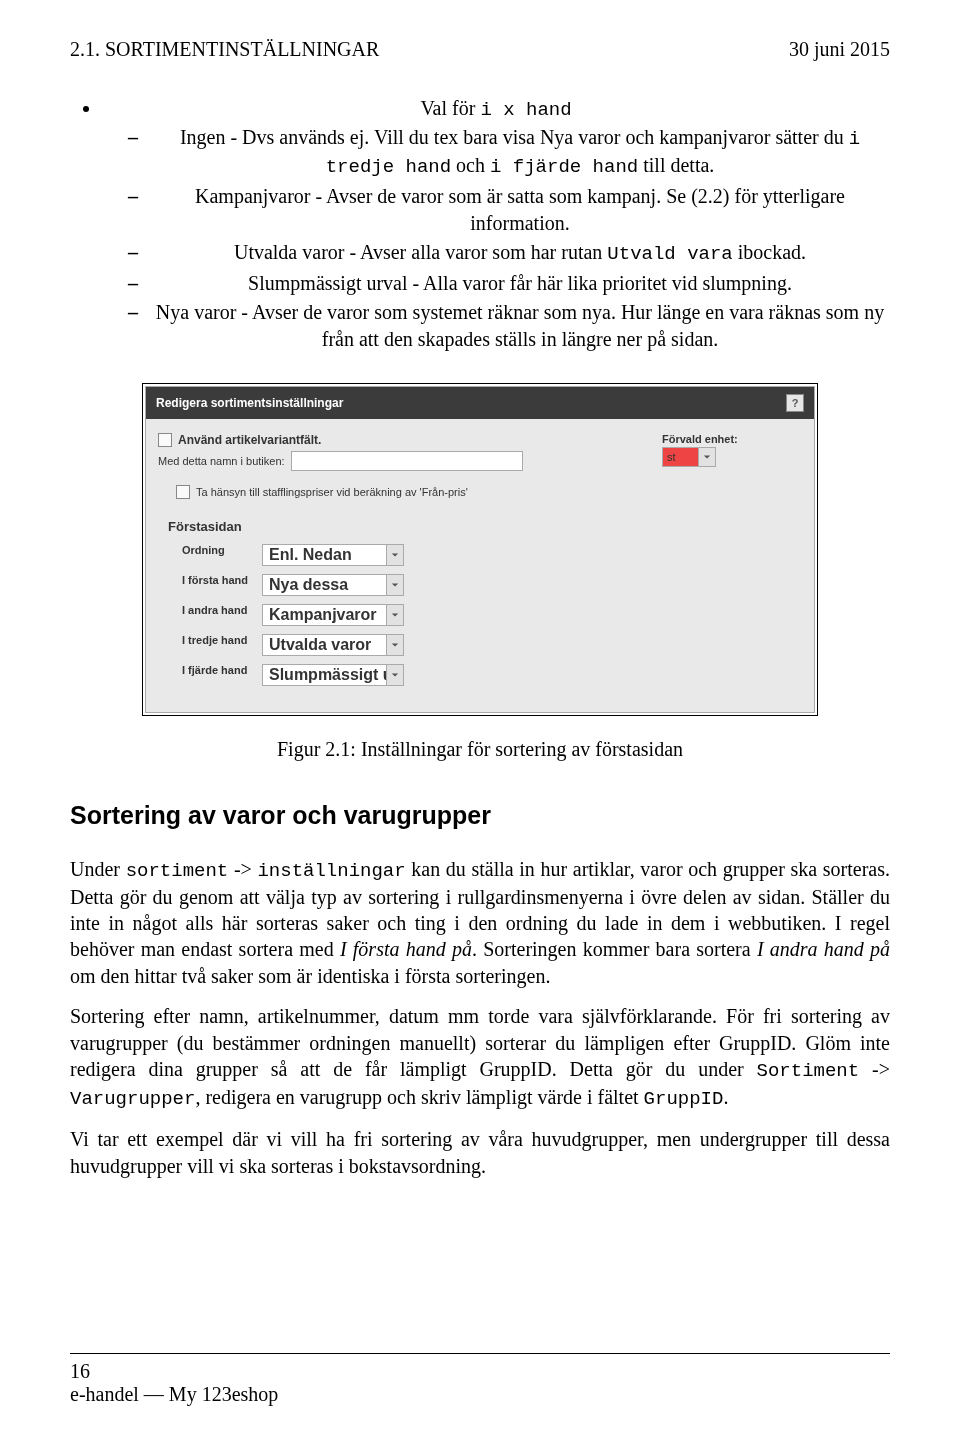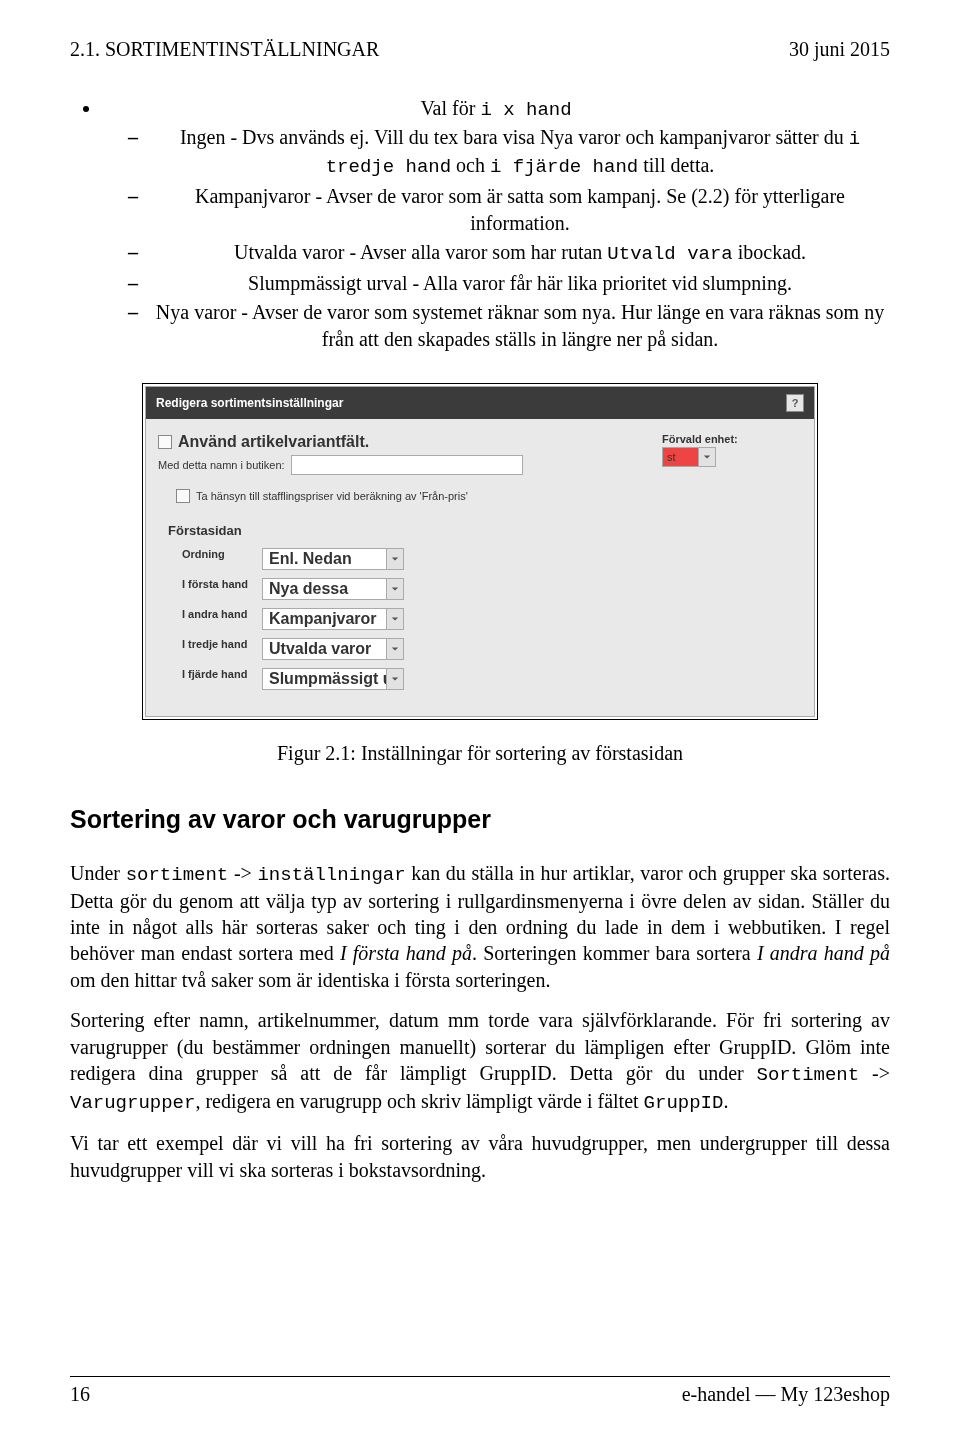--- a/index.html
+++ b/index.html
@@ -15,42 +15,42 @@
   .tt{font-family:"Courier New",monospace;font-size:19px;}
   
   .panel-wrap{margin:30px auto 0;width:670px;border:1px solid #000;padding:2px;}
   .panel{border:1px solid #aaa;background:#e9e9e9;font-family:Arial,Helvetica,sans-serif;font-size:12px;color:#333;}
   .panel-title{background:#3b3b3b;color:#fff;font-weight:bold;padding:7px 10px;display:flex;justify-content:space-between;align-items:center;}
   .panel-title .q{width:16px;height:16px;border:1px solid #888;background:#e6e6e6;color:#555;font-weight:bold;display:flex;align-items:center;justify-content:center;font-size:11px;}
   .panel-body{padding:14px 12px 18px;}
   .row-top{display:flex;align-items:flex-start;}
   .row-top .left{flex:1;}
   .row-top .right{width:140px;font-size:11px;}
-  .chk-line{display:flex;align-items:center;font-weight:bold;font-size:16px;margin-bottom:4px;}
+  .chk-line{display:flex;align-items:flex-start;font-weight:bold;font-size:12px;margin-bottom:4px;}
   .chk{width:12px;height:12px;border:1px solid #888;background:#fafafa;margin-right:6px;flex:0 0 12px;}
   .subline{font-size:11px;display:flex;align-items:center;margin-top:4px;}
   .txt-input{background:#fff;border:1px solid #aaa;height:18px;width:230px;margin-left:6px;}
   .sel-small{display:flex;align-items:center;background:#ef4444;border:1px solid #aaa;height:18px;width:52px;margin-top:2px;}
   .sel-small .v{flex:1;padding:0 4px;font-size:11px;}
   .sel-caret,.sel-caret-w{width:16px;height:100%;background:#e2e2e2;border-left:1px solid #aaa;display:flex;align-items:center;justify-content:center;}
   .sel-caret svg,.sel-caret-w svg{width:8px;height:8px;fill:#555;}
   .chk-line2{display:flex;align-items:center;font-size:11px;margin-top:14px;margin-left:18px;}
   .section-title{font-weight:bold;font-size:13px;margin:20px 0 10px 10px;}
   .form-row{display:flex;align-items:flex-start;margin:0 0 8px 24px;font-weight:bold;}
   .form-row .lbl{width:80px;font-size:11px;}
   .sel{display:flex;align-items:center;background:#fff;border:1px solid #aaa;height:20px;width:140px;}
   .sel .v{flex:1;padding:0 6px;font-size:16px;white-space:nowrap;overflow:hidden;}
   
   .caption{text-align:center;font-size:20px;margin-top:22px;margin-bottom:40px;}
   
   .h2{font-family:Arial,Helvetica,sans-serif;font-weight:bold;font-size:25px;margin:10px 0 26px;}
   .para{font-size:20px;line-height:1.32;text-align:justify;margin:0 0 14px;}
   .ital{font-style:italic;}
   
-  .footer{position:absolute;bottom:26px;left:70px;right:70px;border-top:1px solid #000;padding-top:6px;display:flex;justify-content:space-between;font-size:20px;}
+  .footer{position:absolute;bottom:26px;left:70px;right:70px;border-top:1px solid #000;padding-top:6px;display:flex;justify-content:space-between;font-size:20px;flex-direction:column;}
 </style>
 </head>
 <body>
 
 <div class="page">
 
   <div class="header-row">
     <div>2.1. SORTIMENTINSTÄLLNINGAR</div>
     <div>30 juni 2015</div>
   </div>

